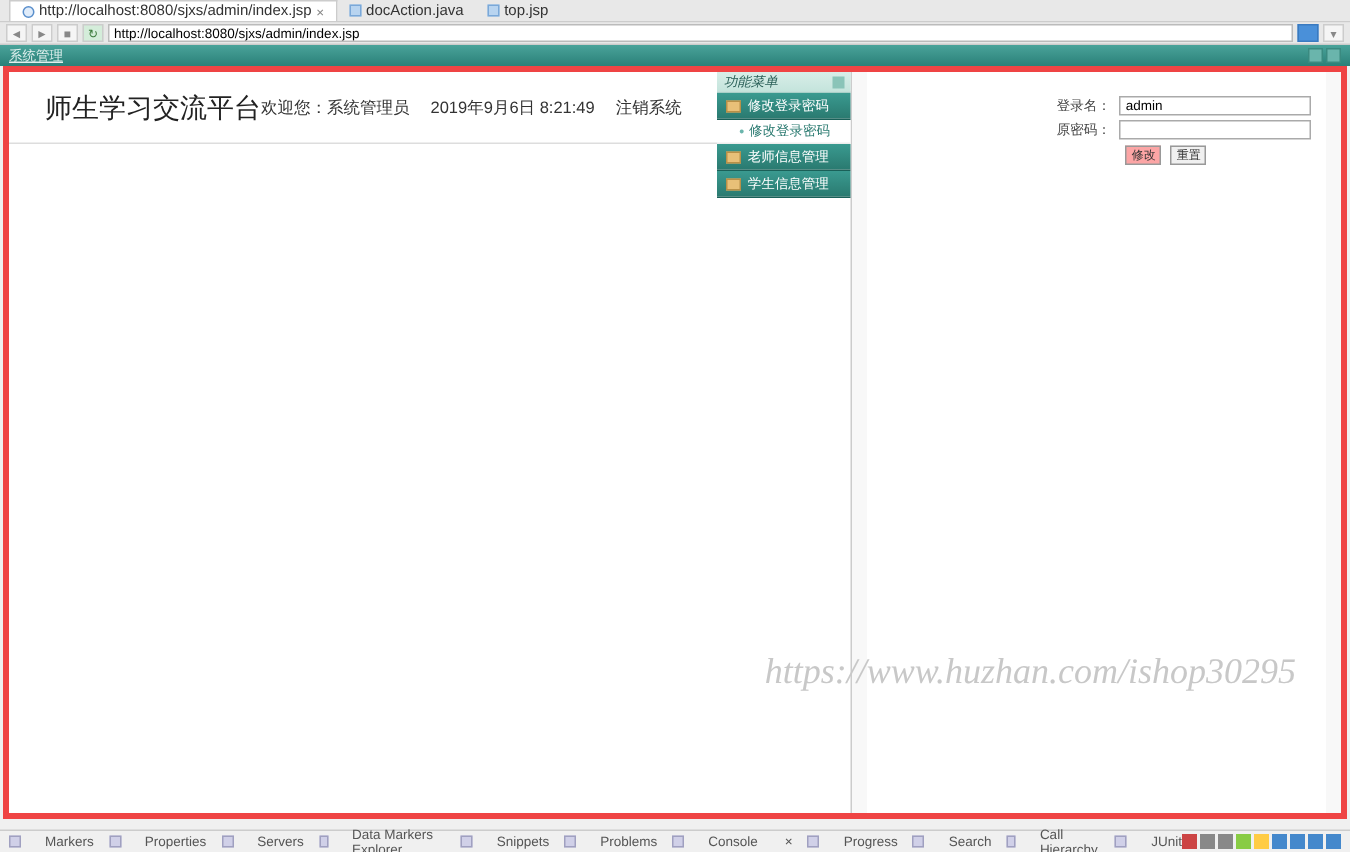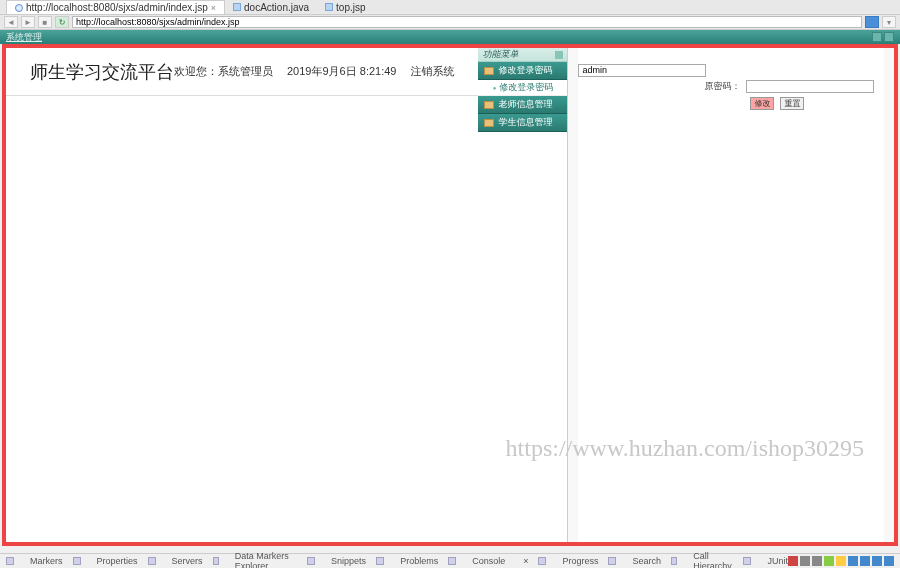--- a/index.html
+++ b/index.html
@@ -44,21 +44,21 @@
 
 
 .content { flex: 1; background: #fff; margin: 0 10px; padding: 14px 0 0 0; position: relative; }
 .form-row { display: flex; align-items: center; height: 16px; font-size: 9px; }
 .form-label { width: 168px; text-align: right; padding-right: 6px; color: #444; }
 .form-input { width: 128px; height: 13px; border: 1px solid #aaa; background: #fff; font-size: 9px; padding: 0 3px; }
 .form-btn { width: 24px; height: 13px; background: #f0f0f0; border: 1px solid #999; font-size: 8px; margin-right: 6px; text-align: center; line-height: 11px; cursor: pointer; }
 .form-btn.primary { background: #fca5a5; }
 .btn-row { padding-left: 172px; margin-top: 3px; display: flex; }
 
-.watermark { position: absolute; bottom: 80px; right: 20px; font-size: 24px; color: #c8c8c8; font-family: Georgia, serif; pointer-events: none; margin-top: 29px; }
+.watermark { position: absolute; bottom: 80px; right: 20px; font-size: 24px; color: #c8c8c8; font-style: italic; font-family: Georgia, serif; pointer-events: none; margin-top: 29px; }
 
 
 .ide-bottom { position: absolute; bottom: 0; left: 0; right: 0; height: 15px; background: #f0f0f0; border-top: 1px solid #ccc; display: flex; align-items: center; justify-content: space-between; padding: 0 6px; font-size: 9px; color: #555; }
 .ide-views { display: flex; gap: 10px; }
 .ide-view { display: flex; align-items: center; gap: 16px; cursor: pointer; }
 .vi { width: 8px; height: 8px; background: #d0d0e8; border: 1px solid #a0a0c0; }
 .ide-actions { display: flex; gap: 2px; }
 .ai { width: 10px; height: 10px; }
 </style>
 </head>
@@ -127,20 +127,21 @@
         <span>老师信息管理</span>
       </div>
       <div class="side-item">
         <span class="ic"></span>
         <span>学生信息管理</span>
       </div>
     </div>
 
     <div class="content">
       <div class="form-row">
+        <div class="form-label">登录名：</div>
         <input class="form-input" value="admin" style="">
       </div>
       <div class="form-row">
         <div class="form-label">原密码：</div>
         <input class="form-input" type="password" style="">
       </div>
       <div class="btn-row">
         <div class="form-btn primary">修改</div>
         <div class="form-btn">重置</div>
       </div>

